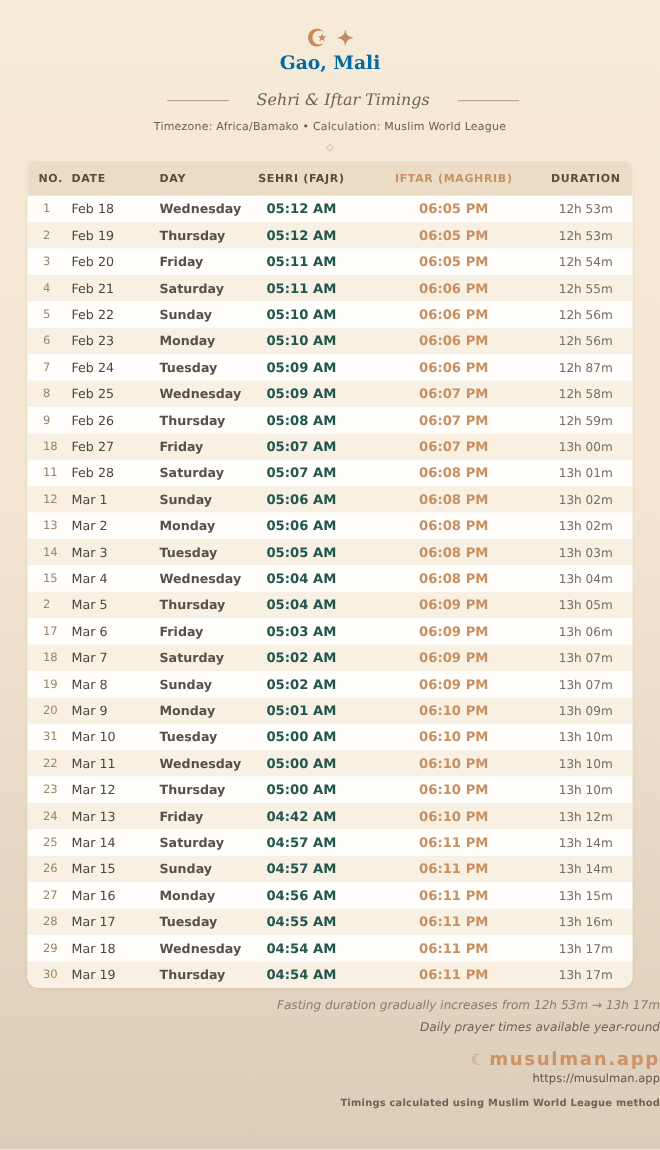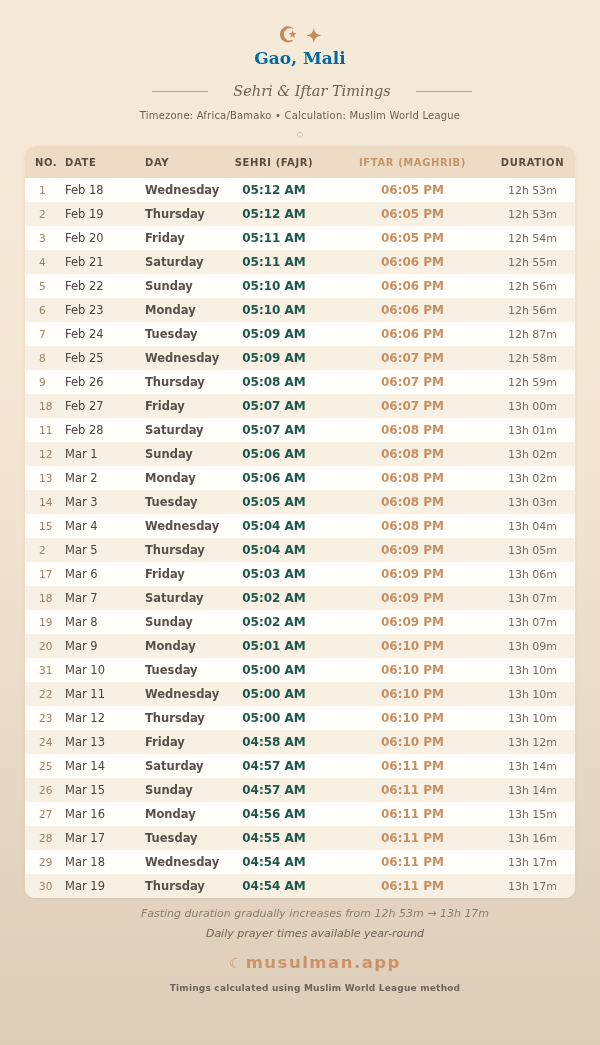--- a/index.html
+++ b/index.html
@@ -62,21 +62,21 @@
   .trow { height:24px; background:#fffefb; }
   .trow.alt { background:#f8f0e2; }
   .cell-no   { font-size:10.5px; color:#9b8465; padding-left:4px; }
   .cell-date { font-size:11.5px; color:#4b463e; }
   .cell-day  { font-size:11.5px; color:#56514a; white-space:nowrap;font-weight:bold; }
   .cell-sehri { font-size:12px; font-weight:bold; color:#1f574d; text-align:center; }
   .cell-iftar { font-size:12px; font-weight:bold; color:#c89061; text-align:center; }
   .cell-duration { font-size:11px; color:#746d63; text-align:center; }
 
   
-  .footer { text-align:center;padding-left:30px; }
+  .footer { text-align:right;padding-left:30px; }
   .duration-note {
     margin-top:9px; font-size:11px; font-style:italic; color:#897e6d;
   }
   .dua {
     margin-top:9px;
     font-family:"DejaVu Serif","Liberation Serif",serif;
     font-style:italic; font-size:15.5px; color:#564e42;
   }
   .tagline { margin-top:7px; font-size:11px; color:#6b6357;font-style:italic; }
   .brand-row {
@@ -298,21 +298,21 @@
       <div class="cell-date">Mar 12</div>
       <div class="cell-day">Thursday</div>
       <div class="cell-sehri">05:00 AM</div>
       <div class="cell-iftar">06:10 PM</div>
       <div class="cell-duration">13h 10m</div>
     </div>
         <div class="trow alt">
       <div class="cell-no">24</div>
       <div class="cell-date">Mar 13</div>
       <div class="cell-day">Friday</div>
-      <div class="cell-sehri">04:58 AM</div>
+      <div class="cell-sehri">04:42 AM</div>
       <div class="cell-iftar">06:10 PM</div>
       <div class="cell-duration">13h 12m</div>
     </div>
         <div class="trow">
       <div class="cell-no">25</div>
       <div class="cell-date">Mar 14</div>
       <div class="cell-day">Saturday</div>
       <div class="cell-sehri">04:57 AM</div>
       <div class="cell-iftar">06:11 PM</div>
       <div class="cell-duration">13h 14m</div>
@@ -359,16 +359,17 @@
     </div>
       </div>
   </div>
 
   <div class="footer">
     <div class="duration-note">Fasting duration gradually increases from 12h 53m → 13h 17m</div>
     <div class="tagline">Daily prayer times available year-round</div>
     <div class="brand-row">
       <span class="brand-crescent">☾</span><span>musulman.app</span>
     </div>
+    <div class="url">https://musulman.app</div>
     <div class="method-note">Timings calculated using Muslim World League method</div>
   </div>
 
 </div>
 
 </body></html>

